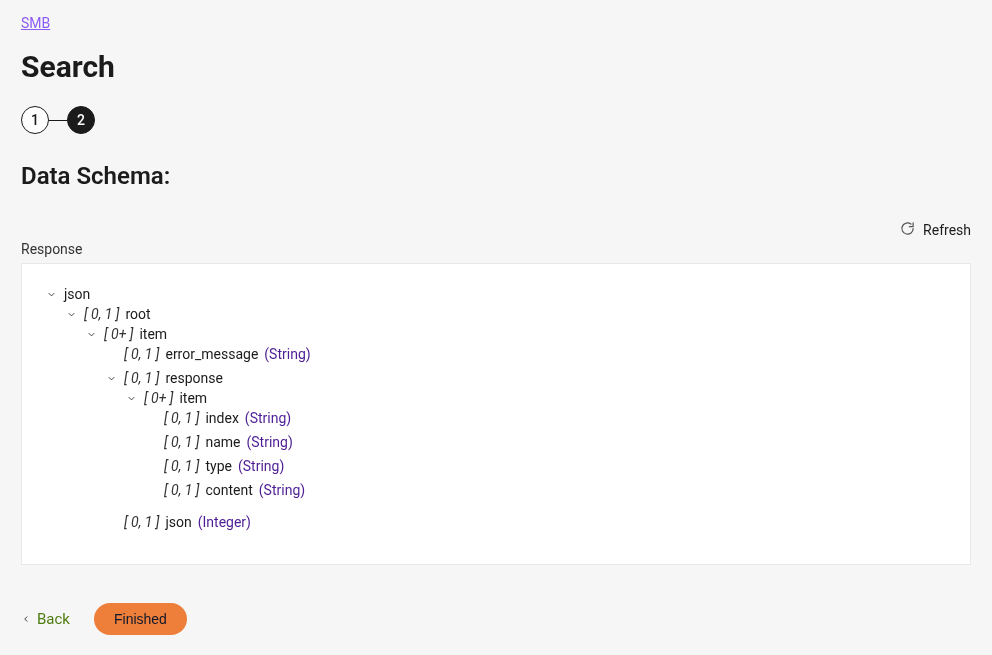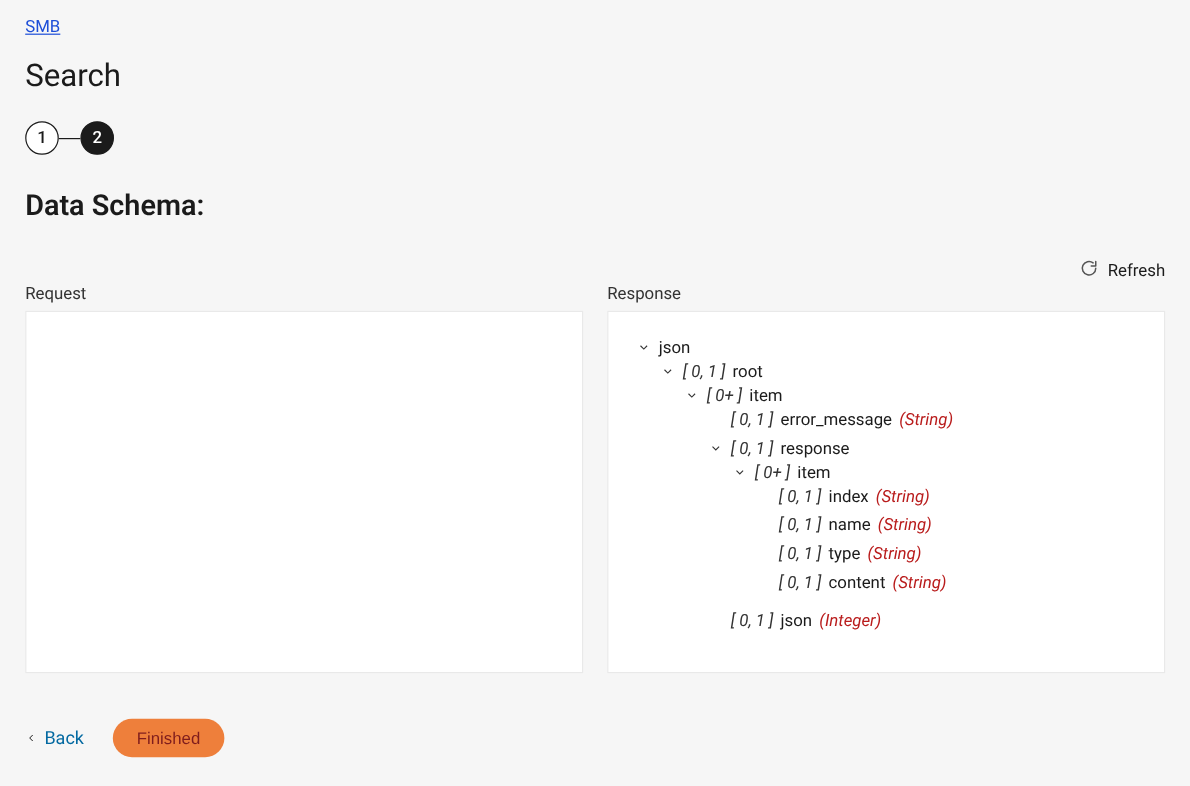--- a/index.html
+++ b/index.html
@@ -6,27 +6,27 @@
   body {
     margin: 0;
     padding: 15px 21px;
     font-family: -apple-system, BlinkMacSystemFont, "Segoe UI", Roboto, "Helvetica Neue", Arial, sans-serif;
     background: #f6f6f6;
     color: #1b1b1b;
     font-size: 14px;
     width: 992px;
   }
   .breadcrumb a {
-    color: #1d4ed8;
+    color: #8b5cf6;
     text-decoration: underline;
     font-size: 14px;
   }
   h1.page-title {
-    font-size: 26px;
-    font-weight: 400;
+    font-size: 30px;
+    font-weight: 700;
     margin: 18px 0 22px 0;
   }
   .stepper {
     display: flex;
     align-items: center;
     margin-bottom: 28px;
   }
   .step {
     width: 28px;
     height: 28px;
@@ -95,59 +95,59 @@
     padding-left: 20px;
   }
   .tree > ul { padding-left: 12px; }
   .tree li {
     padding: 4px 0;
     font-size: 14px;
     white-space: nowrap;
   }
   .tree .row {
     display: flex;
-    align-items: flex-start;
+    align-items: center;
     gap: 6px;
   }
   .chev {
     width: 14px;
     height: 14px;
     display: inline-flex;
     align-items: center;
     justify-content: center;
     cursor: pointer;
     flex-shrink: 0;
   }
   .chev svg { width: 11px; height: 11px; }
   .indent-spacer {
     width: 14px;
     display: inline-block;
     flex-shrink: 0;
   }
   .card { color: #333; font-style: italic; }
   .nname { font-weight: 400; }
-  .ntype { color: #b91c1c; font-weight: 400; font-style: italic; }
+  .ntype { color: #4c1d95; font-weight: 400; }
   .footer {
     display: flex;
     align-items: center;
     gap: 24px;
     margin-top: 38px;
   }
   .back-btn {
     display: flex;
     align-items: center;
     gap: 6px;
     cursor: pointer;
     font-size: 15px;
-    color: #0369a1;
+    color: #4d7c0f;
   }
   .back-btn svg { width: 10px; height: 10px; }
   .finished-btn {
     background: #ee7f3b;
-    color: #7f1d1d;
+    color: #0f172a;
     border: none;
     border-radius: 18px;
     padding: 8px 20px;
     font-size: 14px;
     cursor: pointer;
   }
 </style>
 </head>
 <body>
 
@@ -170,24 +170,20 @@
     <svg viewBox="0 0 24 24" fill="none" stroke="#555" stroke-width="2" stroke-linecap="round" stroke-linejoin="round">
       <path d="M21 12a9 9 0 1 1-3.5-7.1"></path>
       <polyline points="21 3 21 9 15 9"></polyline>
     </svg>
   </span>
   <span>Refresh</span>
 </div>
 
 <div class="panels">
 
-  <div class="panel">
-    <div class="panel-label">Request</div>
-    <div class="panel-body"></div>
-  </div>
 
   <div class="panel">
     <div class="panel-label">Response</div>
     <div class="panel-body tree">
       <ul>
         <li>
           <div class="row">
             <span class="chev">
               <svg viewBox="0 0 24 24" fill="none" stroke="#333" stroke-width="2">
                   <polyline points="6 9 12 15 18 9"></polyline>

